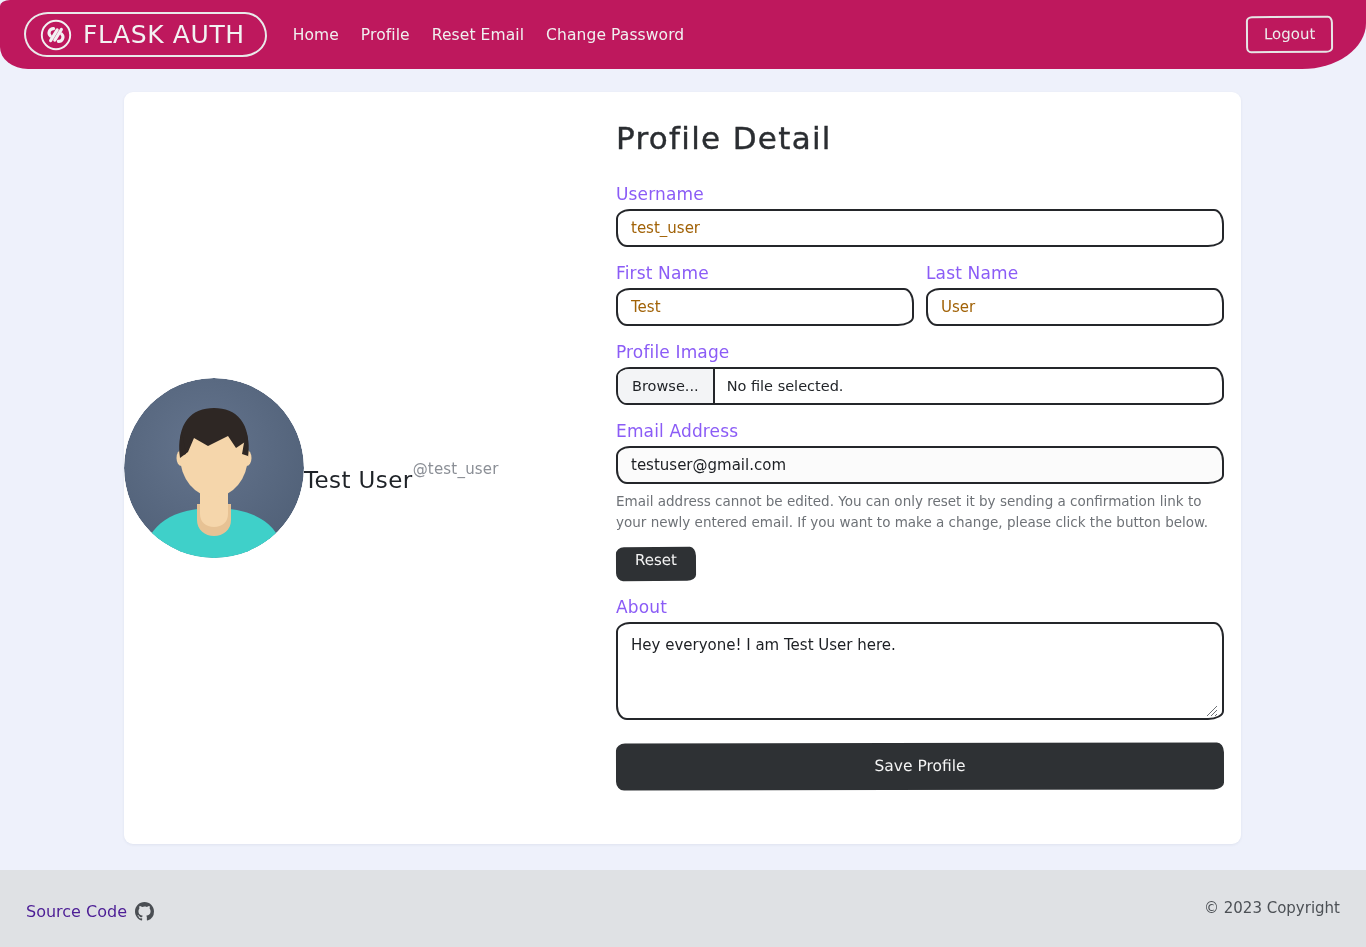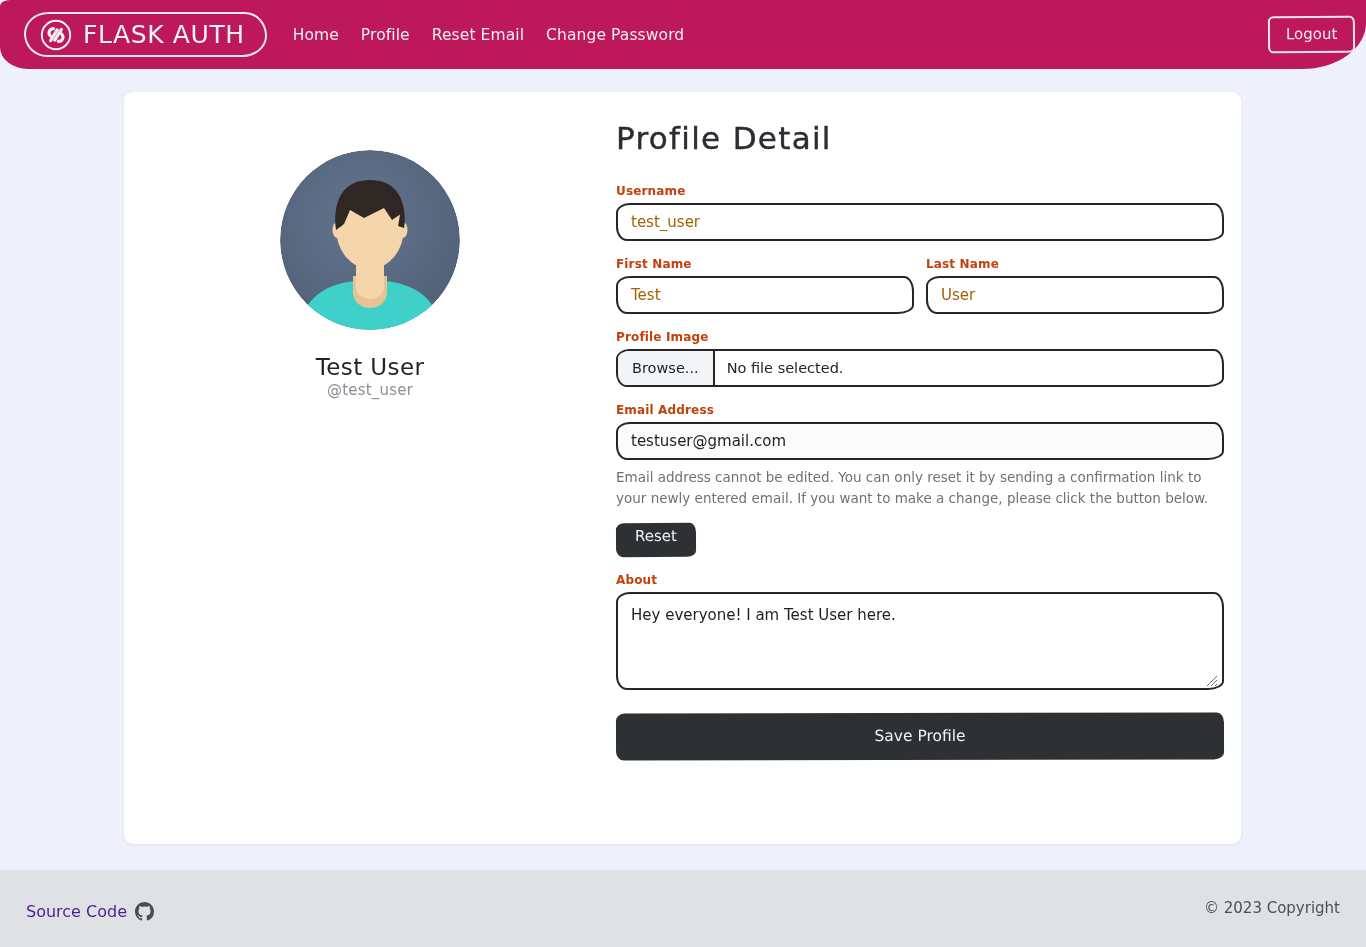--- a/index.html
+++ b/index.html
@@ -60,21 +60,21 @@
     color: #f0f0f0;
     font-size: 15.5px;
     text-decoration: none;
     white-space: nowrap;
     letter-spacing: 0.1px;
     cursor: pointer;
     text-align: center;
   }
   .nav-spacer { flex: 1 1 auto; }
   .logout-btn {
-    margin-right: 11px;
+    margin-right: 33px;
     color: #ededed;
     background: transparent;
     border: 2px solid #e6e6e6;
     border-radius: 6px 5px 7px 5px / 5px 7px 5px 6px;
     padding: 7px 16px 8px;
     font-size: 15px;
     font-family: "DejaVu Sans", sans-serif;
     cursor: pointer;
     transform: rotate(-0.35deg);
   }
@@ -84,23 +84,21 @@
     position: absolute;
     left: 124px; top: 92px;
     width: 1117px; height: 752px;
     background: #ffffff;
     border-radius: 9px;
     box-shadow: 0 1px 3px rgba(30,40,80,0.07);
     display: flex;
   }
   .card-left {
     width: 492px;
-    padding-top: 58px;
-    display: flex;
-    flex-direction: column;
+    display: flex;
     align-items: center;
   }
   .avatar {
     width: 180px; height: 180px;
     border-radius: 50%;
     display: block;
   }
   .profile-name {
     margin-top: 24px;
     font-size: 23px;
@@ -122,25 +120,24 @@
     font-size: 31px;
     color: #2a2d31;
     letter-spacing: 1.3px;
     margin: 0 0 28px 0;
     font-weight: 400;
     -webkit-text-stroke: 0.4px #2a2d31;
   }
 
   
   .field-label {
-    font-size: 12px;
-    color: #c2410c;
+    font-size: 17px;
+    color: #8b5cf6;
     margin-bottom: 5px;
     letter-spacing: 0.15px;
-    font-weight: bold;
   }
   .sketch-input {
     display: block;
     width: 100%;
     height: 38px;
     padding: 0 13px;
     font-size: 15px;
     font-family: "DejaVu Sans", sans-serif;
     color: #a16207;
     background: #fff;

